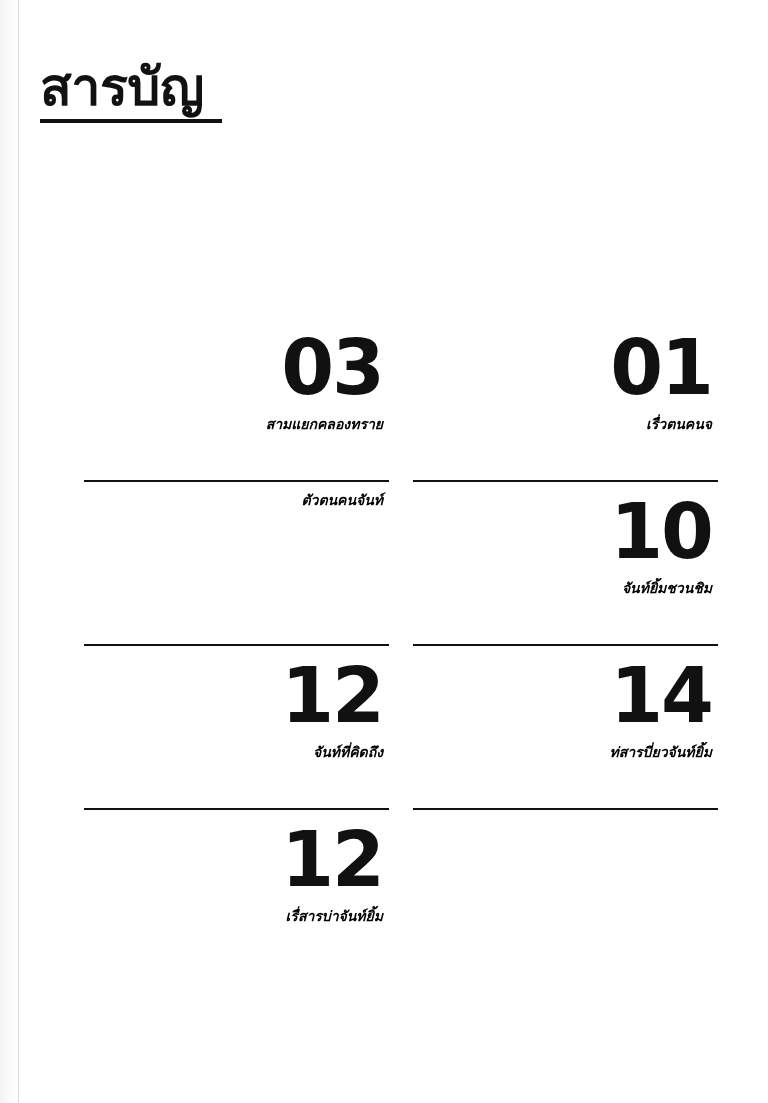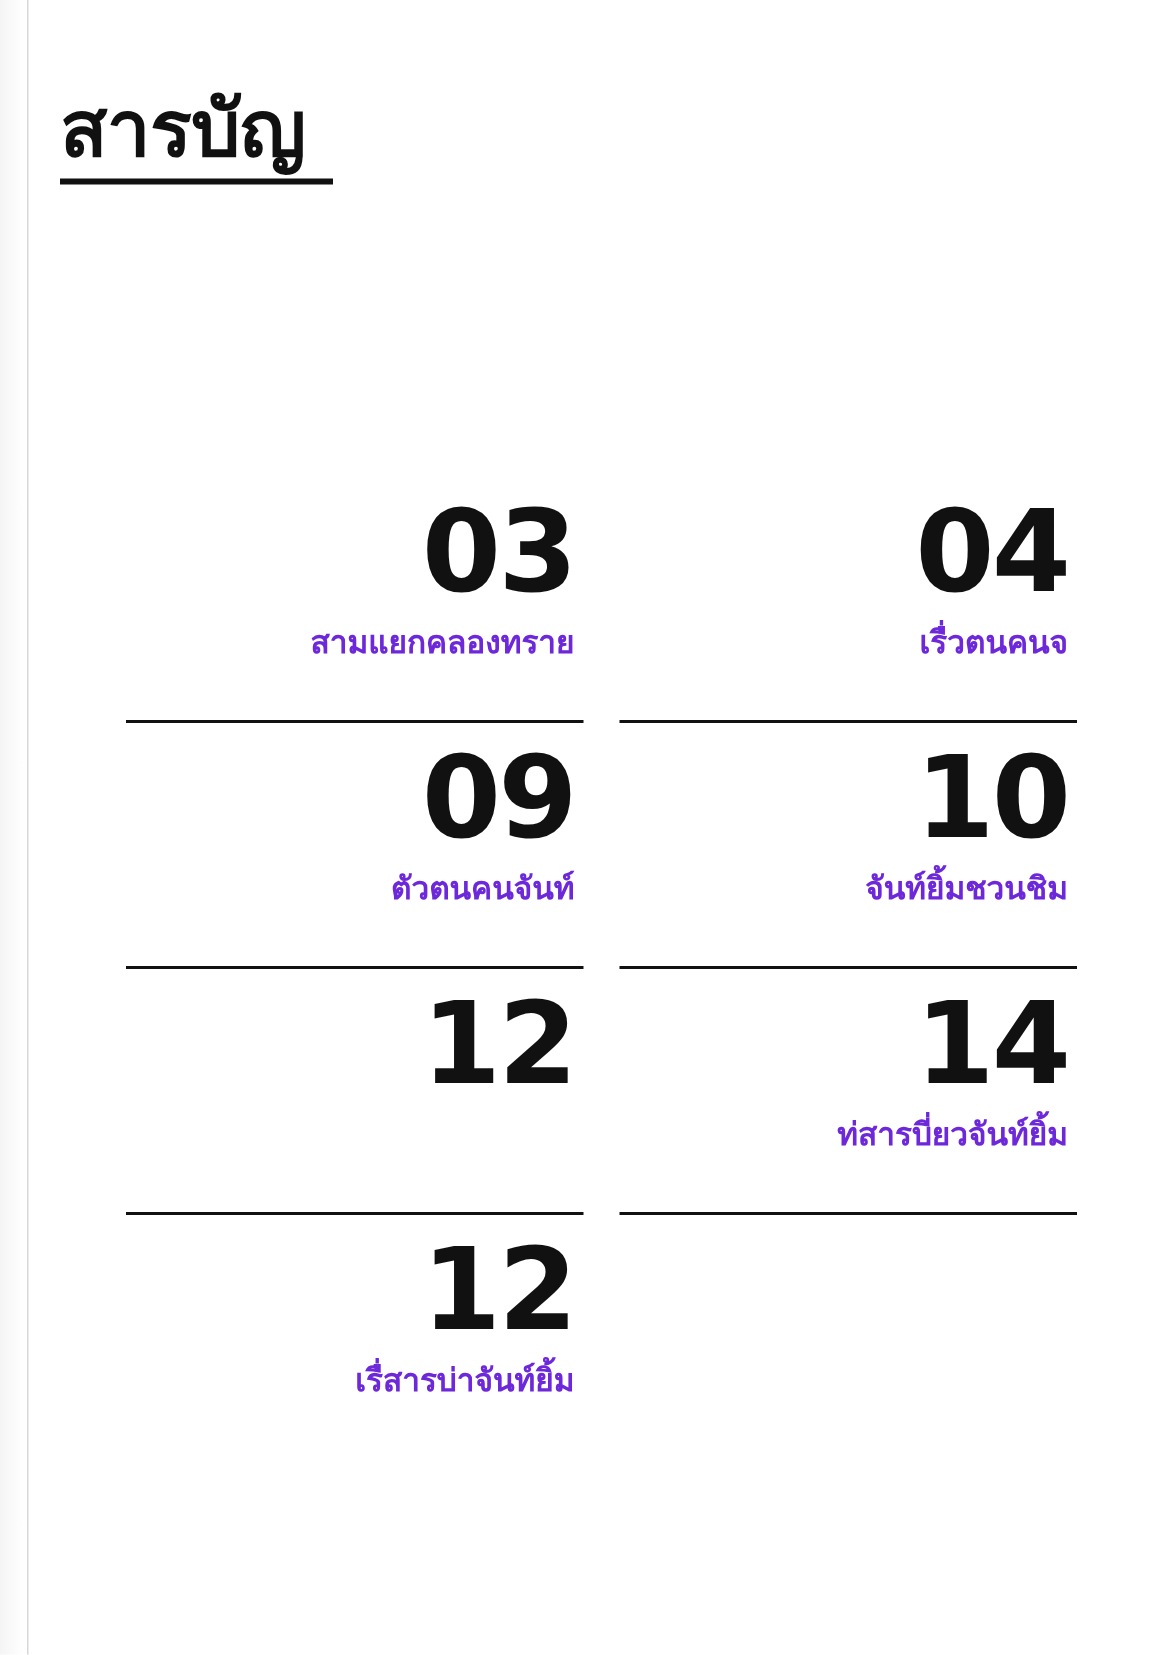--- a/index.html
+++ b/index.html
@@ -94,25 +94,26 @@
 
   .toc-num {
     font-size: 76px;
     font-weight: 700;
     line-height: 1;
     color: #111111;
     letter-spacing: -2px;
     margin-top: 12px;
   }
   .toc-label {
-    font-size: 21px;
+    font-size: 14px;
     font-weight: 700;
-    color: #6d28d9;
+    color: #000000;
     margin-top: 10px;
     line-height: 1.2;
+    font-style: italic;
   }
   .toc-cell.empty .toc-num,
   .toc-cell.empty .toc-label { visibility: hidden; }
 </style>
 </head>
 <body>
 
 <div id="page">
 
   <div id="page-edge"></div>
@@ -124,36 +125,36 @@
   </div>
 
   <div id="toc">
 
     <div class="toc-cell with-rule">
       <div class="toc-num">03</div>
       <div class="toc-label">สามแยกคลองทราย</div>
     </div>
 
     <div class="toc-cell with-rule">
-      <div class="toc-num">04</div>
+      <div class="toc-num">01</div>
       <div class="toc-label">เรื่วตนคนจ</div>
     </div>
 
     <div class="toc-cell with-rule">
-      <div class="toc-num">09</div>
       <div class="toc-label">ตัวตนคนจันท์</div>
     </div>
 
     <div class="toc-cell with-rule">
       <div class="toc-num">10</div>
       <div class="toc-label">จันท์ยิ้มชวนชิม</div>
     </div>
 
     <div class="toc-cell with-rule">
       <div class="toc-num">12</div>
+      <div class="toc-label">จันท์ที่คิดถึง</div>
     </div>
 
     <div class="toc-cell with-rule">
       <div class="toc-num">14</div>
       <div class="toc-label">ท่สารบี่ยวจันท์ยิ้ม</div>
     </div>
 
     <div class="toc-cell">
       <div class="toc-num">12</div>
       <div class="toc-label">เรื่สารบ่าจันท์ยิ้ม</div>

